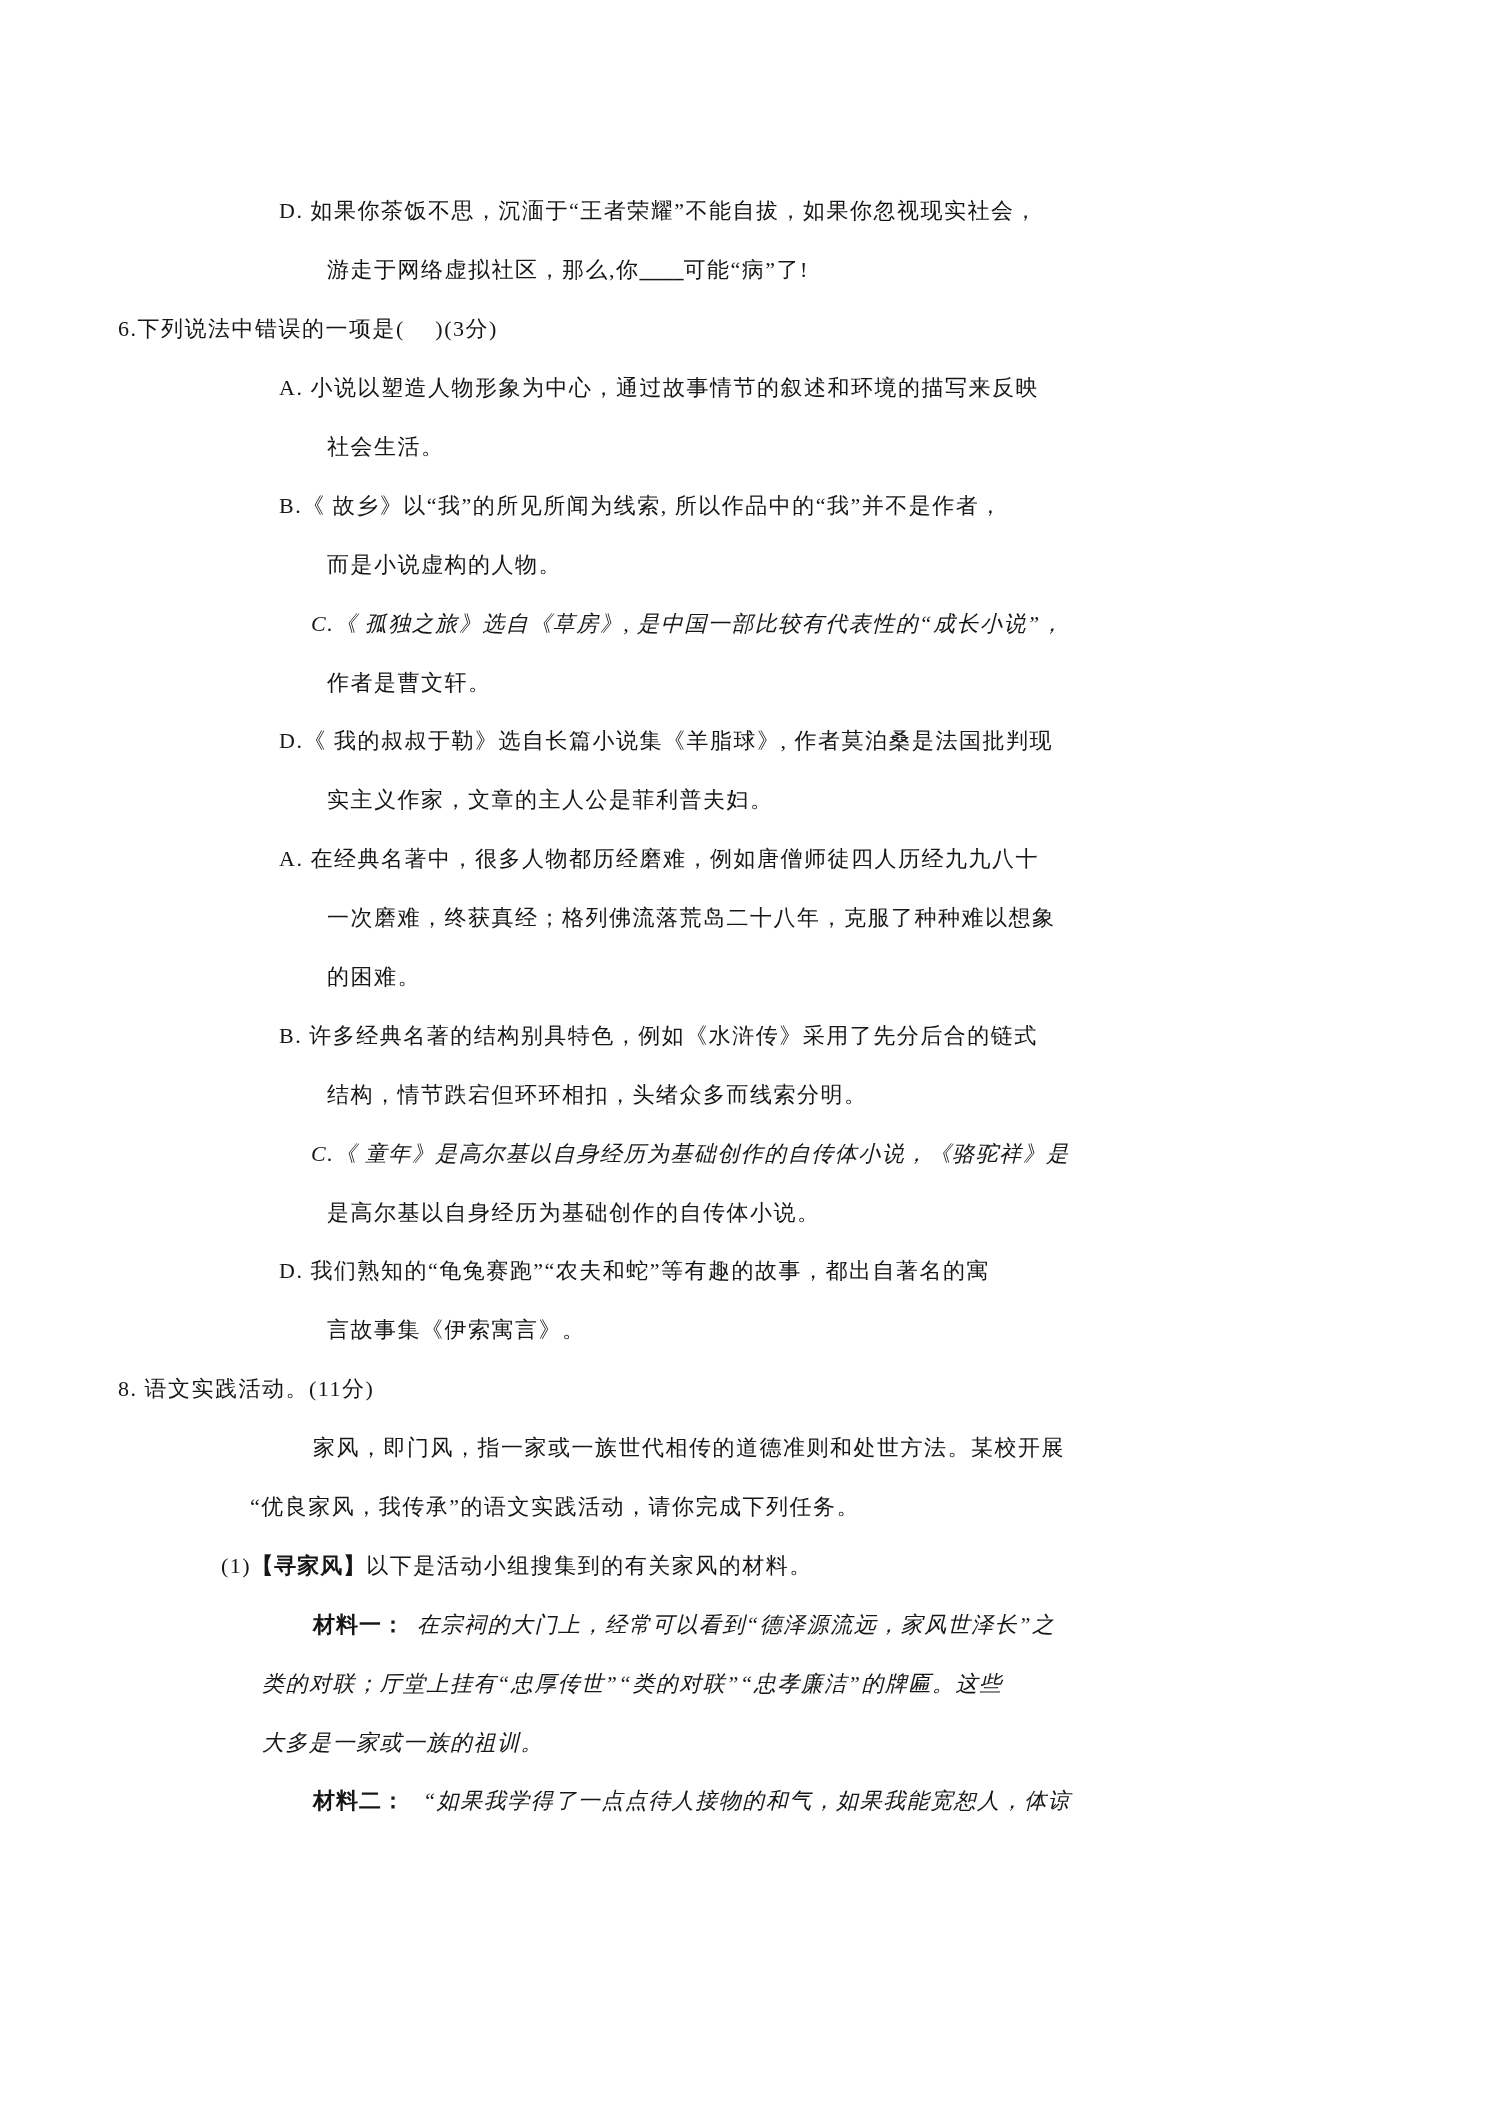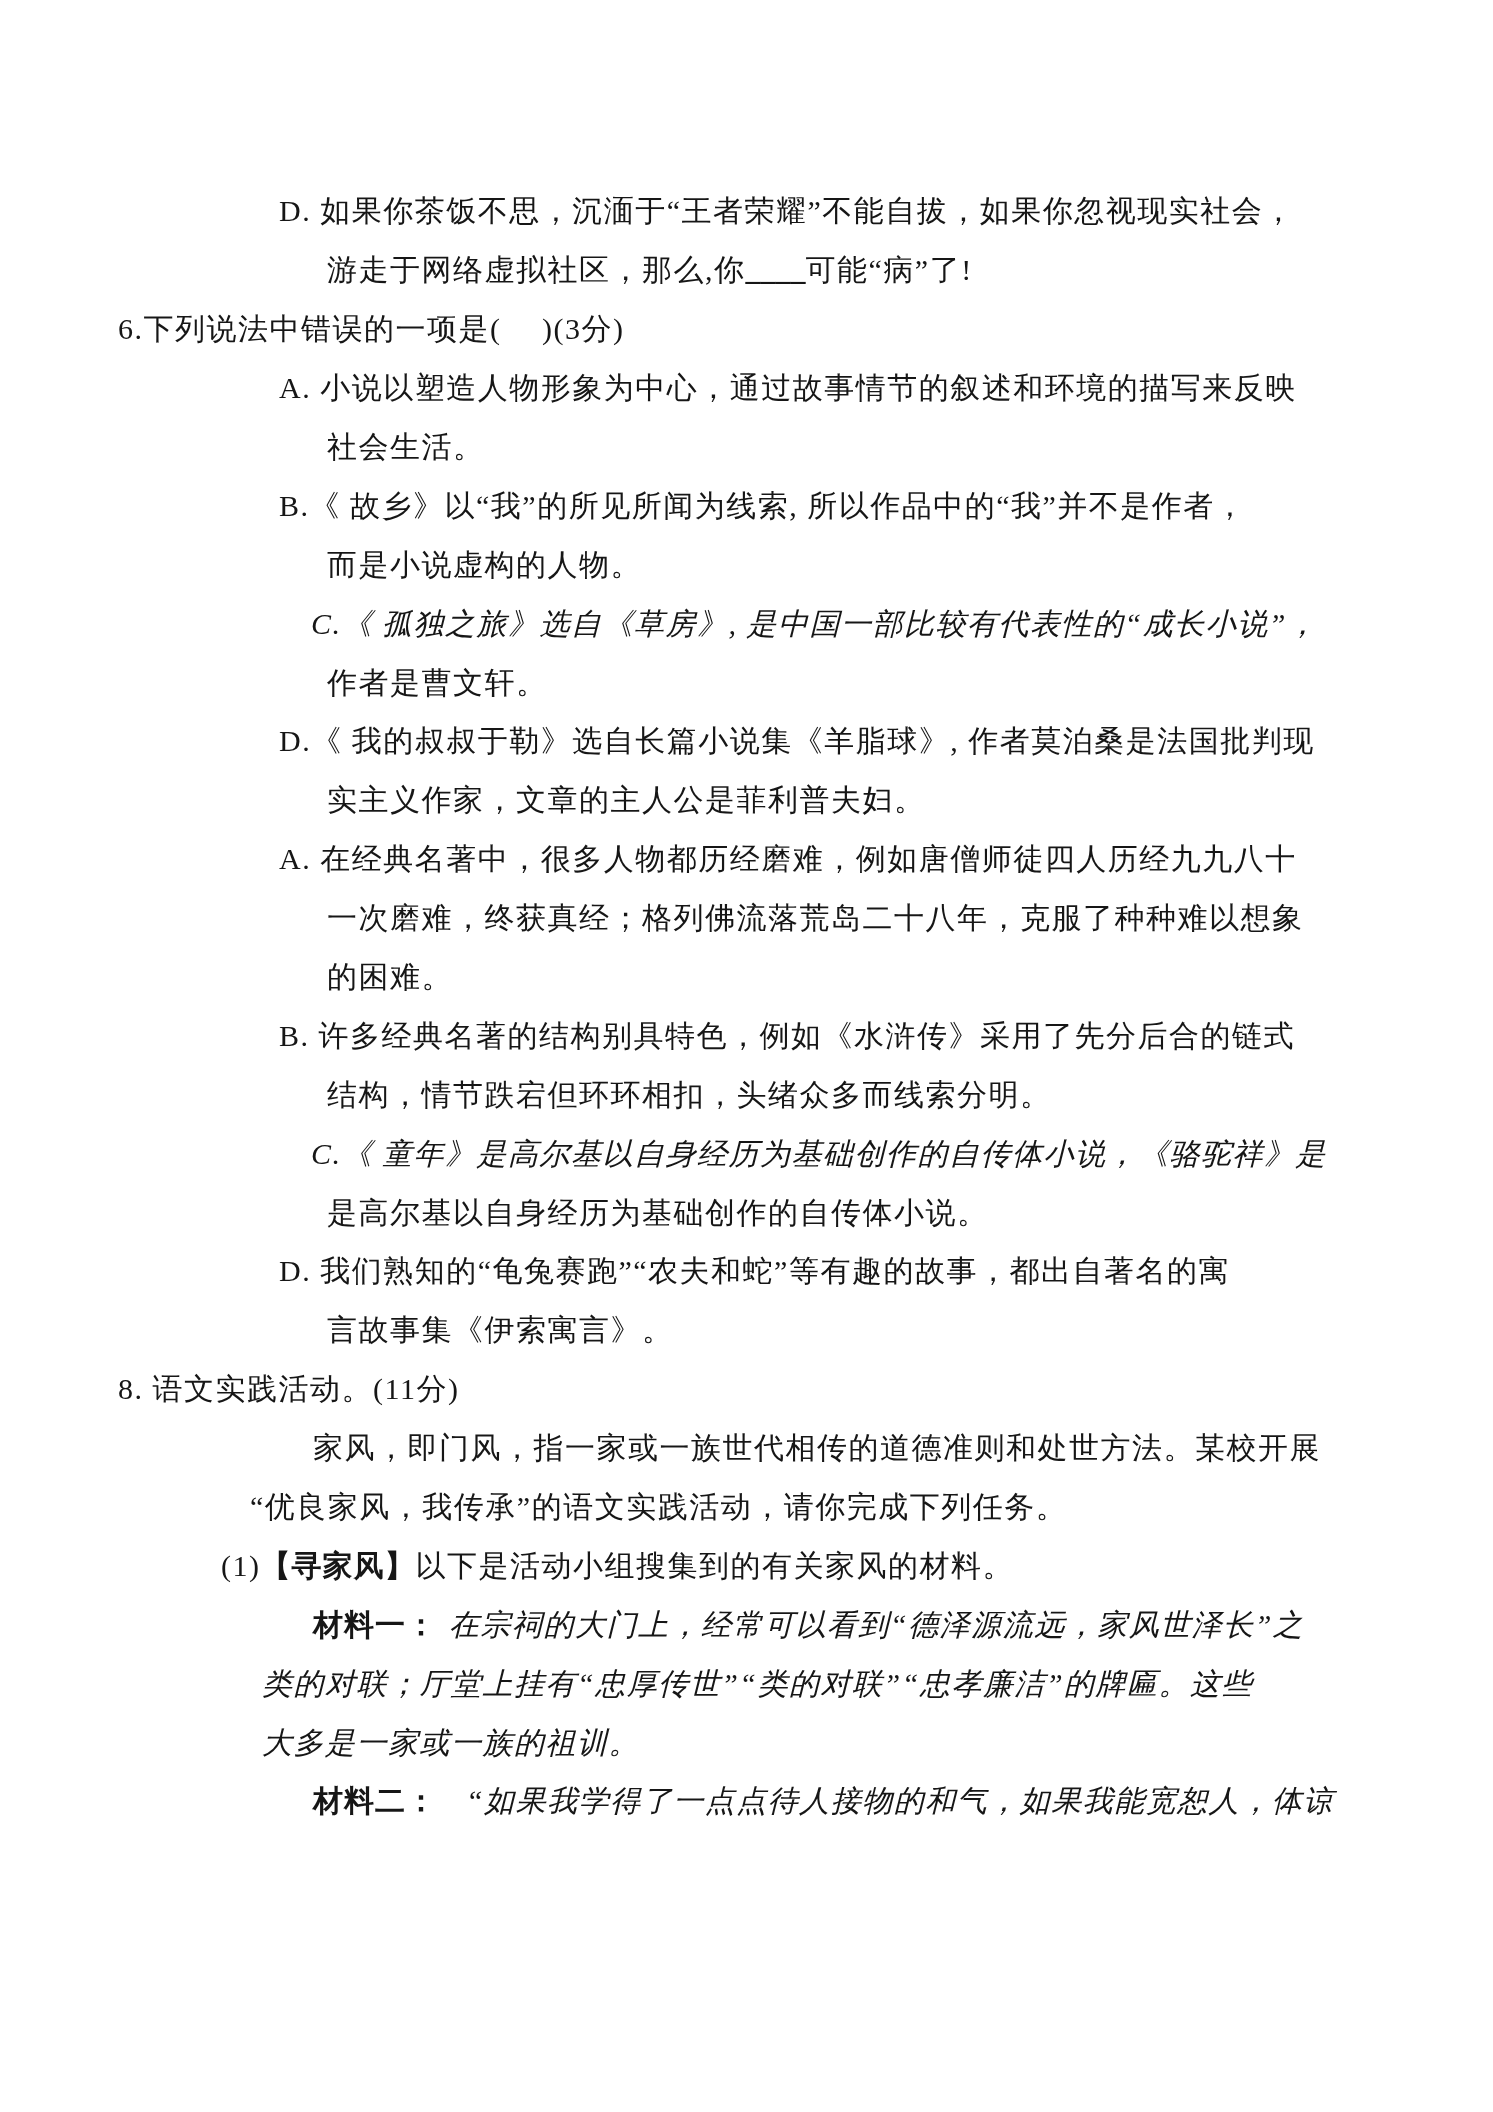--- a/index.html
+++ b/index.html
@@ -9,21 +9,21 @@
     background:#ffffff;
     color:#161616;
     font-family:"Liberation Serif","DejaVu Serif",serif;
     overflow:hidden;
   }
   .doc{padding-top:182px;}
   .line{
     height:58.9px;
     display:flex;
     align-items:center;
-    font-size:30px;
+    font-size:22px;
     letter-spacing:1.5px;
     white-space:pre;
     line-height:1;
   }
   
   .in-q    {padding-left:118px;}  
   .in-opt  {padding-left:279px;}  
   .in-optc {padding-left:311px;font-style:italic;}  
   .in-cont {padding-left:327px;}  
   .in-para {padding-left:313px;}  
@@ -32,21 +32,21 @@
   .in-mat  {padding-left:313px;}  
   .in-matc {padding-left:262px;}  
 
   .blabel{
     font-weight:700;
     font-family:"Liberation Sans","DejaVu Sans",sans-serif;
     letter-spacing:1px;
   }
   .kai{font-style:italic;}        
   .gap-s{margin-left:12px;}
-  .gap-m{margin-left:29px;}
+  .gap-m{margin-left:18px;}
   .blank{letter-spacing:0;font-weight:600;}
 </style>
 </head>
 <body>
 
 <div class="page">
   <div class="doc">
 
     <div class="line in-opt">D. 如果你茶饭不思，沉湎于“王者荣耀”不能自拔，如果你忽视现实社会，</div>
     <div class="line in-cont"><span>游走于网络虚拟社区，那么,你</span><span class="blank">____</span><span>可能“病”了!</span></div>

